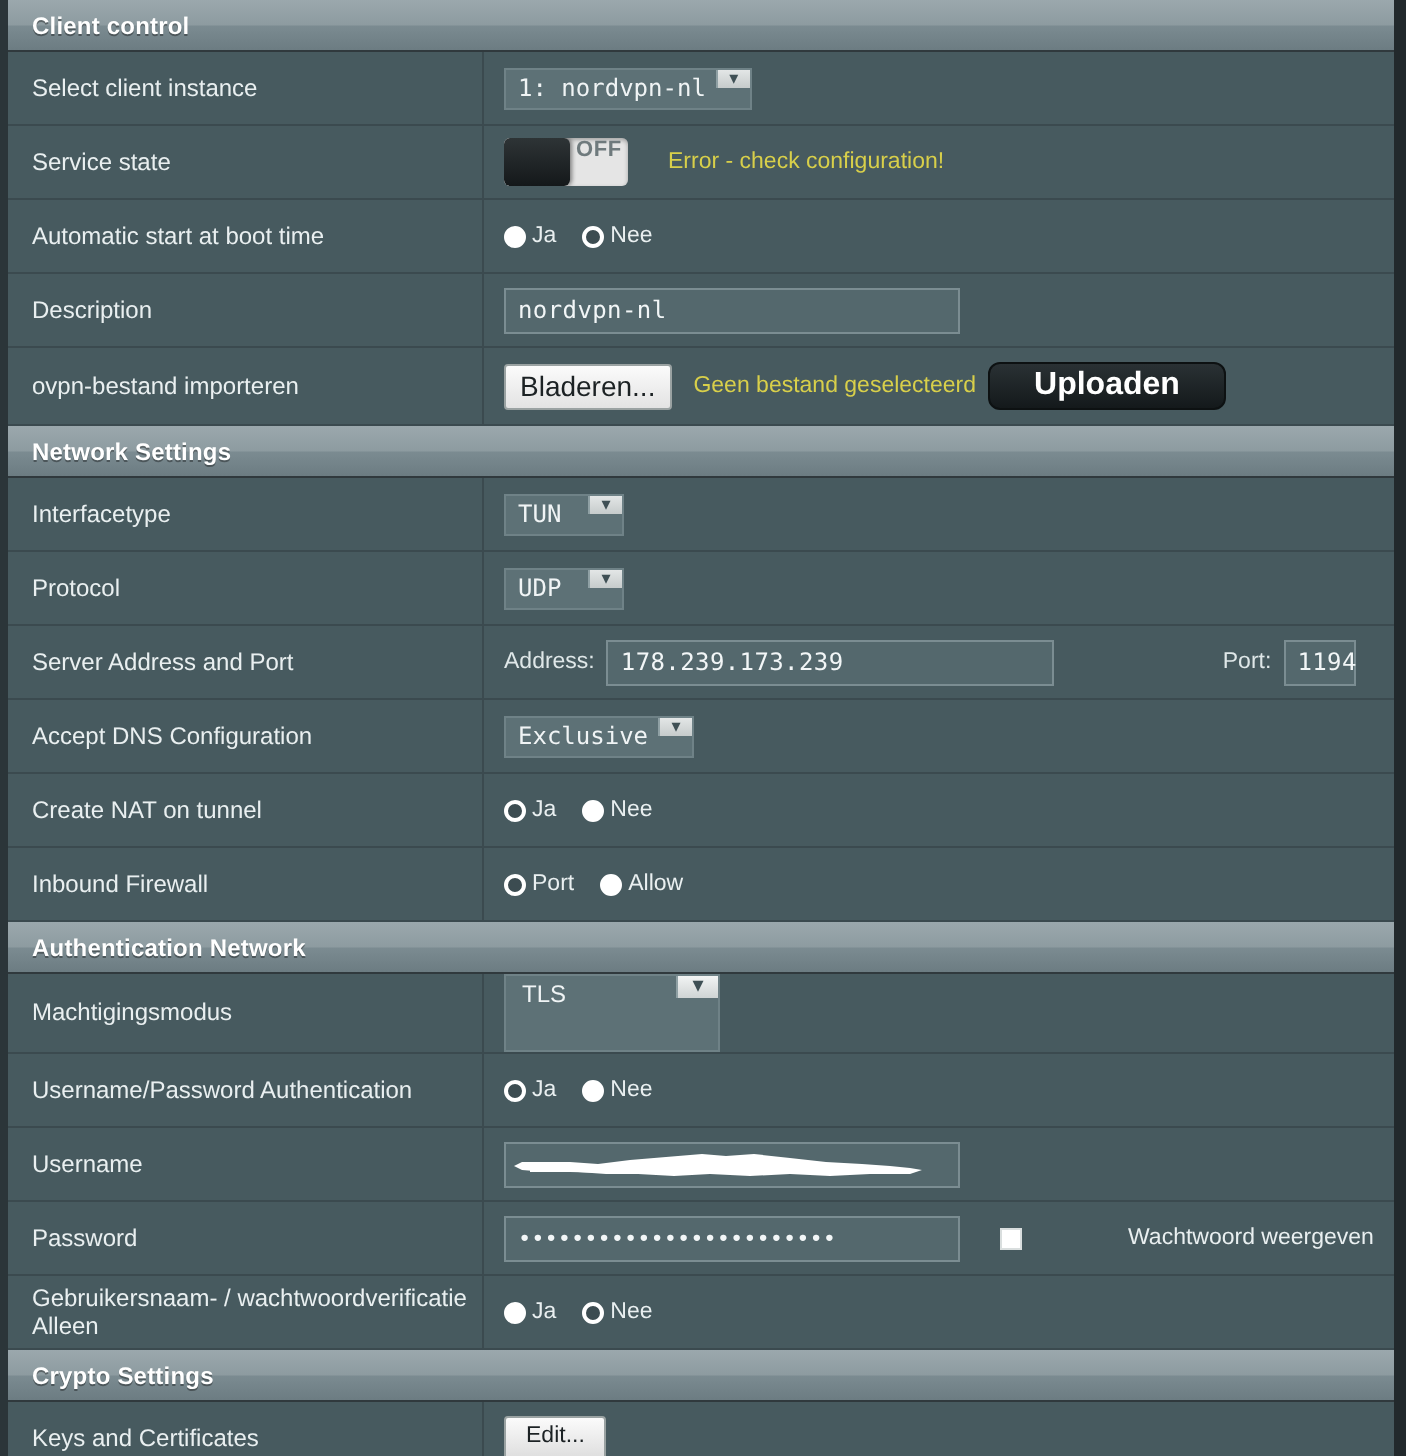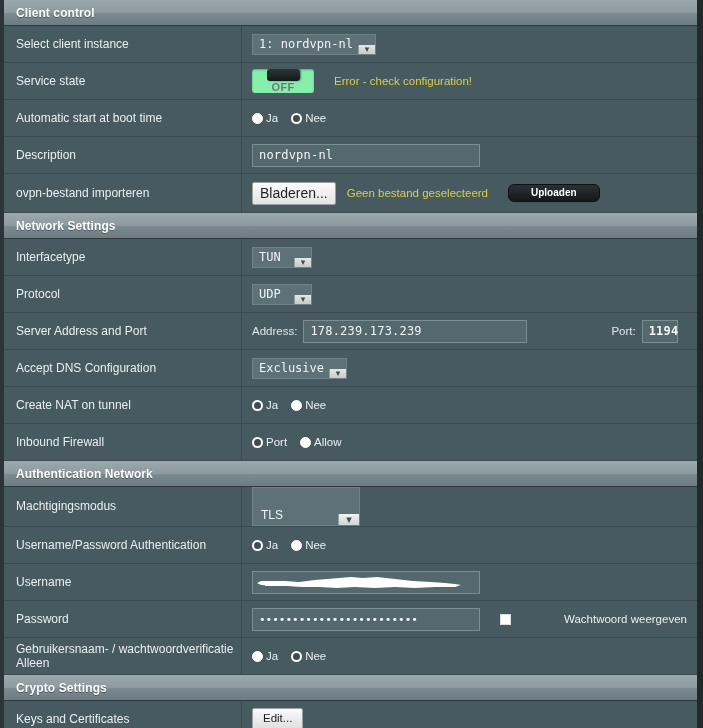--- a/index.html
+++ b/index.html
@@ -79,21 +79,21 @@
     padding: 0 0 0 10px;
     display: flex;
     align-items: center;
     gap: 6px;
   }
   .row.tall { min-height: 38px; }
 
   
   .dd {
     display: inline-flex;
-    align-items: flex-end;
+    align-items: flex-start;
     height: 21px;
     background: #5d7176;
     border: 1px solid #6f8287;
     box-sizing: border-box;
     line-height: 19px;
   }
   .dd .dd-txt {
     font-family: "DejaVu Sans Mono", "Liberation Mono", monospace;
     font-size: 12px;
     color: #f0f4f5;
@@ -124,28 +124,27 @@
   .dd.w-wide .dd-arw {
     width: 20px;
     background: linear-gradient(to bottom, #f2f4f4, #cfd4d4);
     font-size: 11px;
   }
 
   
   .toggle {
     width: 62px;
     height: 24px;
-    background: #86efac;
+    background: #e5e5e5;
     border-radius: 3px;
     display: inline-flex;
-    align-items: center;
+    align-items: flex-start;
     position: relative;
     box-shadow: inset 0 1px 2px rgba(0,0,0,0.3);
     overflow: hidden;
-    flex-direction: column;
   }
   .toggle .knob {
     width: 33px;
     height: 24px;
     background: linear-gradient(to bottom, #2e3436 0%, #14181a 100%);
     border-radius: 3px;
     box-shadow: 1px 0 2px rgba(0,0,0,0.45);
   }
   .toggle .tg-lbl {
     flex: 1;
@@ -189,21 +188,21 @@
     display: flex;
     align-items: center;
     padding: 4px 6px;
     font-family: "DejaVu Sans Mono", "Liberation Mono", monospace;
     font-size: 12px;
     color: #f2f6f7;
     letter-spacing: 0.2px;
   }
   .tin.desc { width: 228px; }
   .tin.addr { width: 224px; }
-  .tin.port { width: 36px; font-weight: bold; }
+  .tin.port { width: 36px; }
   .tin.user { width: 228px; position: relative; overflow: hidden; }
   .tin.pass { width: 228px; font-size: 11px; letter-spacing: 0px; }
   .inline-lab {
     font-size: 11.5px;
     color: #dfe7e8;
   }
   .gap-port { margin-left: 78px; }
 
   
   .redact {
@@ -225,25 +224,25 @@
   .file-none {
     font-size: 11.5px;
     color: #d8cf4a;
     margin-left: 5px;
   }
   .btn-dark {
     background: linear-gradient(to bottom, #2a3134 0%, #14191b 100%);
     border: 1px solid #0d1112;
     border-radius: 6px;
     color: #ffffff;
-    font-size: 10px;
+    font-size: 16px;
     font-weight: bold;
     padding: 3px 22px;
     line-height: 1;
-    margin-left: 14px;
+    margin-left: 0;
   }
   .btn-edit {
     background: linear-gradient(to bottom, #fbfbfb, #dedede);
     border: 1px solid #9aa2a2;
     border-radius: 2px;
     color: #1c2224;
     font-size: 11.5px;
     padding: 4px 10px 5px 10px;
     line-height: 1;
   }

